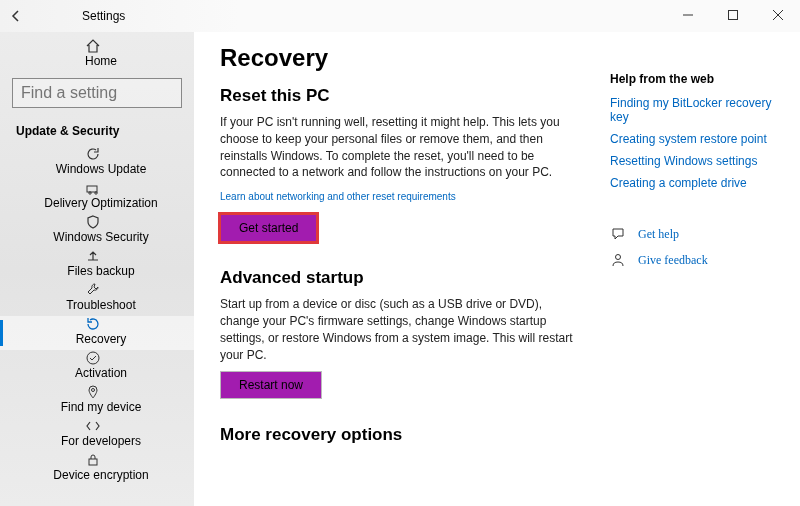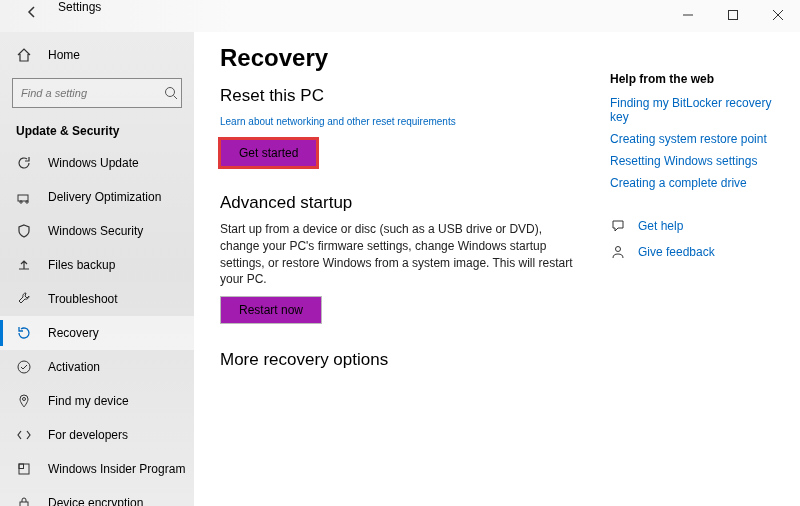--- a/index.html
+++ b/index.html
@@ -10,22 +10,24 @@
     height: 506px;
     background: #fff;
     color: #000;
     overflow: hidden;
     position: relative;
   }
   
   .titlebar {
     height: 32px;
     display: flex;
-    padding-left: 20px;
+    align-items: center;
+    padding-left: 4px;
     background: linear-gradient(90deg, #f2f2f2 0%, #fafafa 30%);
+    gap: 40px;
   }
   .titlebar .back {
     width: 24px; height: 24px;
     display: flex; align-items: center; justify-content: center;
     cursor: pointer;
   }
   .titlebar .title { margin-left: 14px; font-size: 12px; }
   .winctrl {
     position: absolute;
     top: 0; right: 0;
@@ -42,23 +44,24 @@
   .sidebar {
     width: 216px;
     background: linear-gradient(180deg, #ececec 0%, #e3e3e3 50%, #ececec 100%);
     padding-top: 6px;
     overflow: hidden;
   }
   .side-row {
     display: flex;
     align-items: center;
     height: 34px;
-    padding-left: 16px;
+    padding-left: 8px;
     font-size: 12px;
     cursor: pointer;
+    flex-direction: column;
   }
   .side-row .icon {
     width: 16px; height: 16px;
     margin-right: 16px;
     display: inline-flex; align-items: center; justify-content: center;
   }
   .side-section {
     font-weight: 600;
     font-size: 12px;
     padding: 10px 16px 8px 16px;
@@ -70,22 +73,21 @@
     border: 1px solid #888;
     background: rgba(255,255,255,0.3);
     height: 30px;
     padding: 0 8px;
   }
   .search input {
     flex: 1;
     border: none;
     background: transparent;
     outline: none;
-    font-size: 11px;
-    font-style: italic;
+    font-size: 16px;
     color: #666;
   }
   .side-row.selected {
     background: rgba(255,255,255,0.5);
     position: relative;
   }
   .side-row.selected::before {
     content: "";
     position: absolute;
     left: 0; top: 4px; bottom: 4px;
@@ -93,21 +95,21 @@
     background: #0078d4;
   }
   
   .main {
     flex: 1;
     display: flex;
     padding: 12px 20px 0 26px;
   }
   .content { width: 360px; }
   h1 { font-size: 24px; font-weight: 600; margin-bottom: 14px; }
-  h2 { font-size: 17px; font-weight: 400; margin-bottom: 8px; margin-top: 4px; }
+  h2 { font-size: 17px; font-weight: 700; margin-bottom: 8px; margin-top: 4px; }
   .desc { font-size: 12px; line-height: 1.4; margin-bottom: 8px; color: #222; }
   .link { color: #0067c0; font-size: 10px; cursor: pointer; display: inline-block; margin-bottom: 12px; }
   .btn {
     display: inline-block;
     padding: 6px 18px;
     background: #a21caf;
     border: 1px solid #bbb;
     font-size: 12px;
     cursor: pointer;
   }
@@ -117,21 +119,21 @@
   }
   .section { margin-bottom: 26px; }
   
   .help {
     margin-left: 30px;
     width: 170px;
     padding-top: 28px;
   }
   .help h3 { font-size: 12px; font-weight: 600; margin-bottom: 10px; }
   .help .link { display: block; margin-bottom: 8px; font-size: 12px; }
-  .help-actions { margin-top: 28px; }
+  .help-actions { margin-top: 36px; font-family: Liberation Serif, serif; }
   .help-action {
     display: flex; align-items: center;
     margin-bottom: 10px;
     cursor: pointer;
   }
   .help-action .hicon {
     width: 16px; height: 16px; margin-right: 12px;
     display: inline-flex; align-items: center; justify-content: center;
     color: #333;
   }
@@ -263,43 +265,35 @@
       <span class="icon">
           <svg width="16" height="16" viewBox="0 0 16 16">
             <path d="M5 4 L2 8 L5 12 M11 4 L14 8 L11 12" stroke="#333" fill="none" stroke-width="1.2"></path>
           </svg>
         </span>
       <span>For developers</span>
     </div>
     <div class="side-row">
       <span class="icon">
           <svg width="16" height="16" viewBox="0 0 16 16">
-            <rect x="3" y="3" width="10" height="10" stroke="#333" fill="none"></rect>
-            <rect x="3" y="3" width="4.5" height="4.5" stroke="#333" fill="none"></rect>
-          </svg>
-        </span>
-      <span>Windows Insider Program</span>
-    </div>
-    <div class="side-row">
-      <span class="icon">
-          <svg width="16" height="16" viewBox="0 0 16 16">
             <rect x="4" y="7" width="8" height="6" stroke="#333" fill="none"></rect>
             <path d="M6 7 V5 a2 2 0 0 1 4 0 V7" stroke="#333" fill="none"></path>
           </svg>
         </span>
       <span>Device encryption</span>
     </div>
   </div>
 
   <div class="main">
     <div class="content">
       <h1>Recovery</h1>
 
       <div class="section">
         <h2>Reset this PC</h2>
+        <p class="desc">If your PC isn't running well, resetting it might help. This lets you choose to keep your personal files or remove them, and then reinstalls Windows. To complete the reset, you'll need to be connected to a network and follow the instructions on your PC.</p>
         <span class="link">Learn about networking and other reset requirements</span><br>
         <span class="btn highlighted">Get started</span>
       </div>
 
       <div class="section">
         <h2>Advanced startup</h2>
         <p class="desc">Start up from a device or disc (such as a USB drive or DVD), change your PC's firmware settings, change Windows startup settings, or restore Windows from a system image. This will restart your PC.</p>
         <span class="btn">Restart now</span>
       </div>
 

